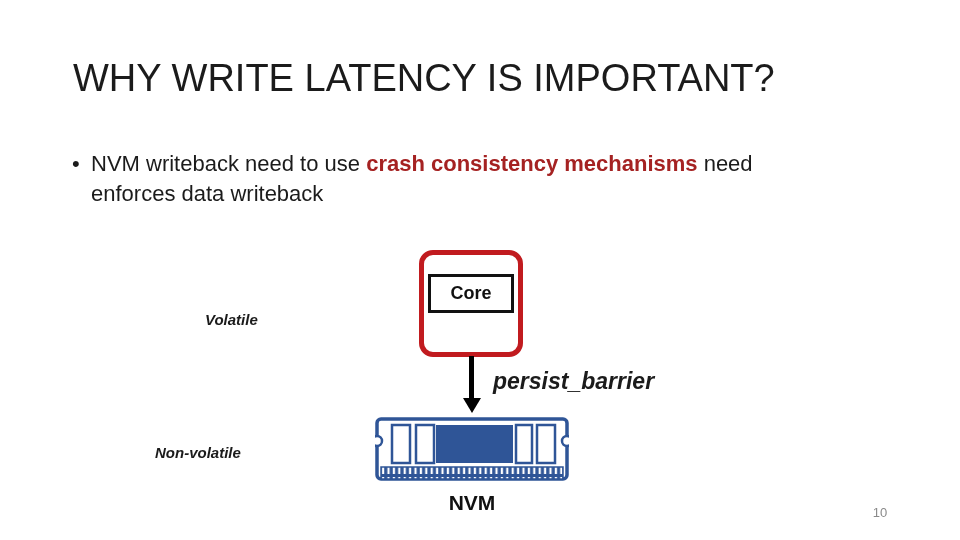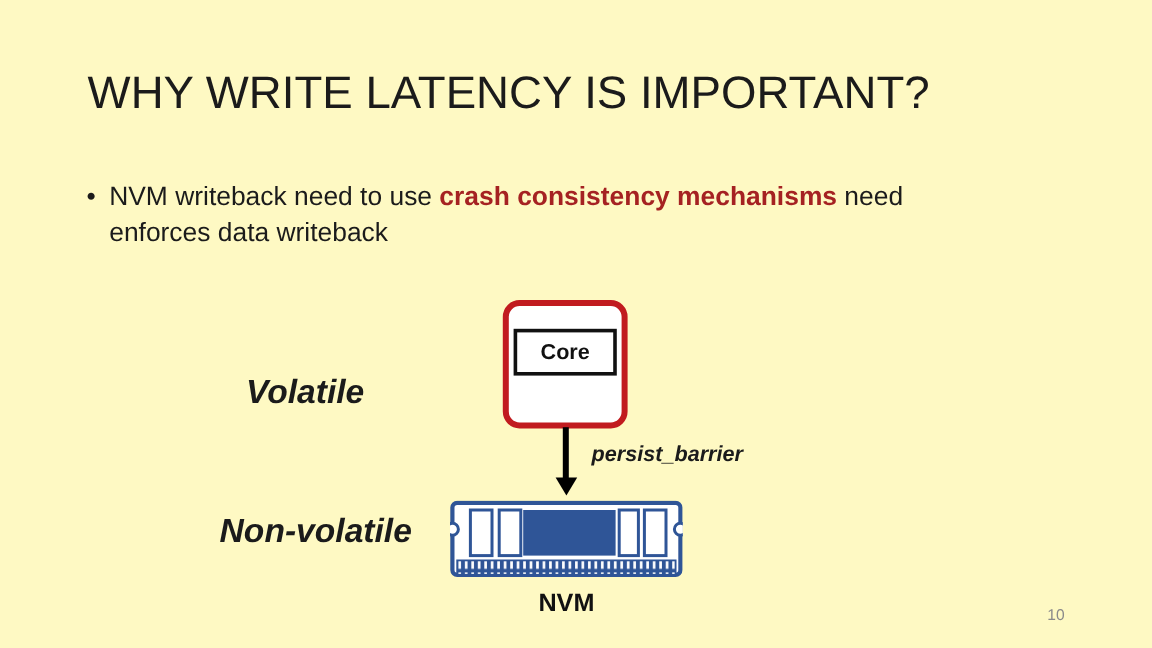--- a/index.html
+++ b/index.html
@@ -1,17 +1,17 @@
 <!DOCTYPE html>
 <html><head>
 <meta charset="utf-8">
 <style>
   html,body{margin:0;padding:0;background:#888;}
   .slide{
-    position:relative;width:960px;height:540px;background:#fef9c3;
+    position:relative;width:960px;height:540px;background:#ffffff;
     overflow:hidden;font-family:"Liberation Sans",sans-serif;
   }
   .title{
     position:absolute;left:73px;top:57px;width:820px;
     font-size:38px;font-weight:400;color:#1b1b1b;letter-spacing:0px;
     white-space:nowrap;
   }
   .bullet{
     position:absolute;left:72px;top:149px;width:780px;display:flex;
     font-size:22px;line-height:30px;color:#1b1b1b;
@@ -33,25 +33,25 @@
   .arrow-shaft{
     position:absolute;left:469px;top:356px;width:5px;height:44px;background:#000000;
   }
   .arrow-head{
     position:absolute;left:463px;top:398px;width:0;height:0;
     border-left:9px solid transparent;border-right:9px solid transparent;
     border-top:15px solid #000000;
   }
   .lbl{
     position:absolute;font-weight:bold;font-style:italic;color:#1b1b1b;
-    font-size:28px;white-space:nowrap;
+    font-size:15px;white-space:nowrap;
   }
   .lbl-volatile{left:205px;top:311px;}
-  .lbl-nonvolatile{left:155px;top:427px;margin-left:28px;}
-  .lbl-persist{left:493px;top:368px;font-size:18px;}
+  .lbl-nonvolatile{left:155px;top:444px;}
+  .lbl-persist{left:493px;top:368px;font-size:23px;}
   .dimm{position:absolute;left:375px;top:417px;}
   .nvm-label{
     position:absolute;left:375px;top:491px;width:194px;text-align:center;
     font-size:21px;font-weight:bold;color:#111111;
   }
   .page-number{
     position:absolute;left:860px;top:505px;width:40px;text-align:center;
     font-size:13px;color:#8a8a8a;
   }
 </style>

